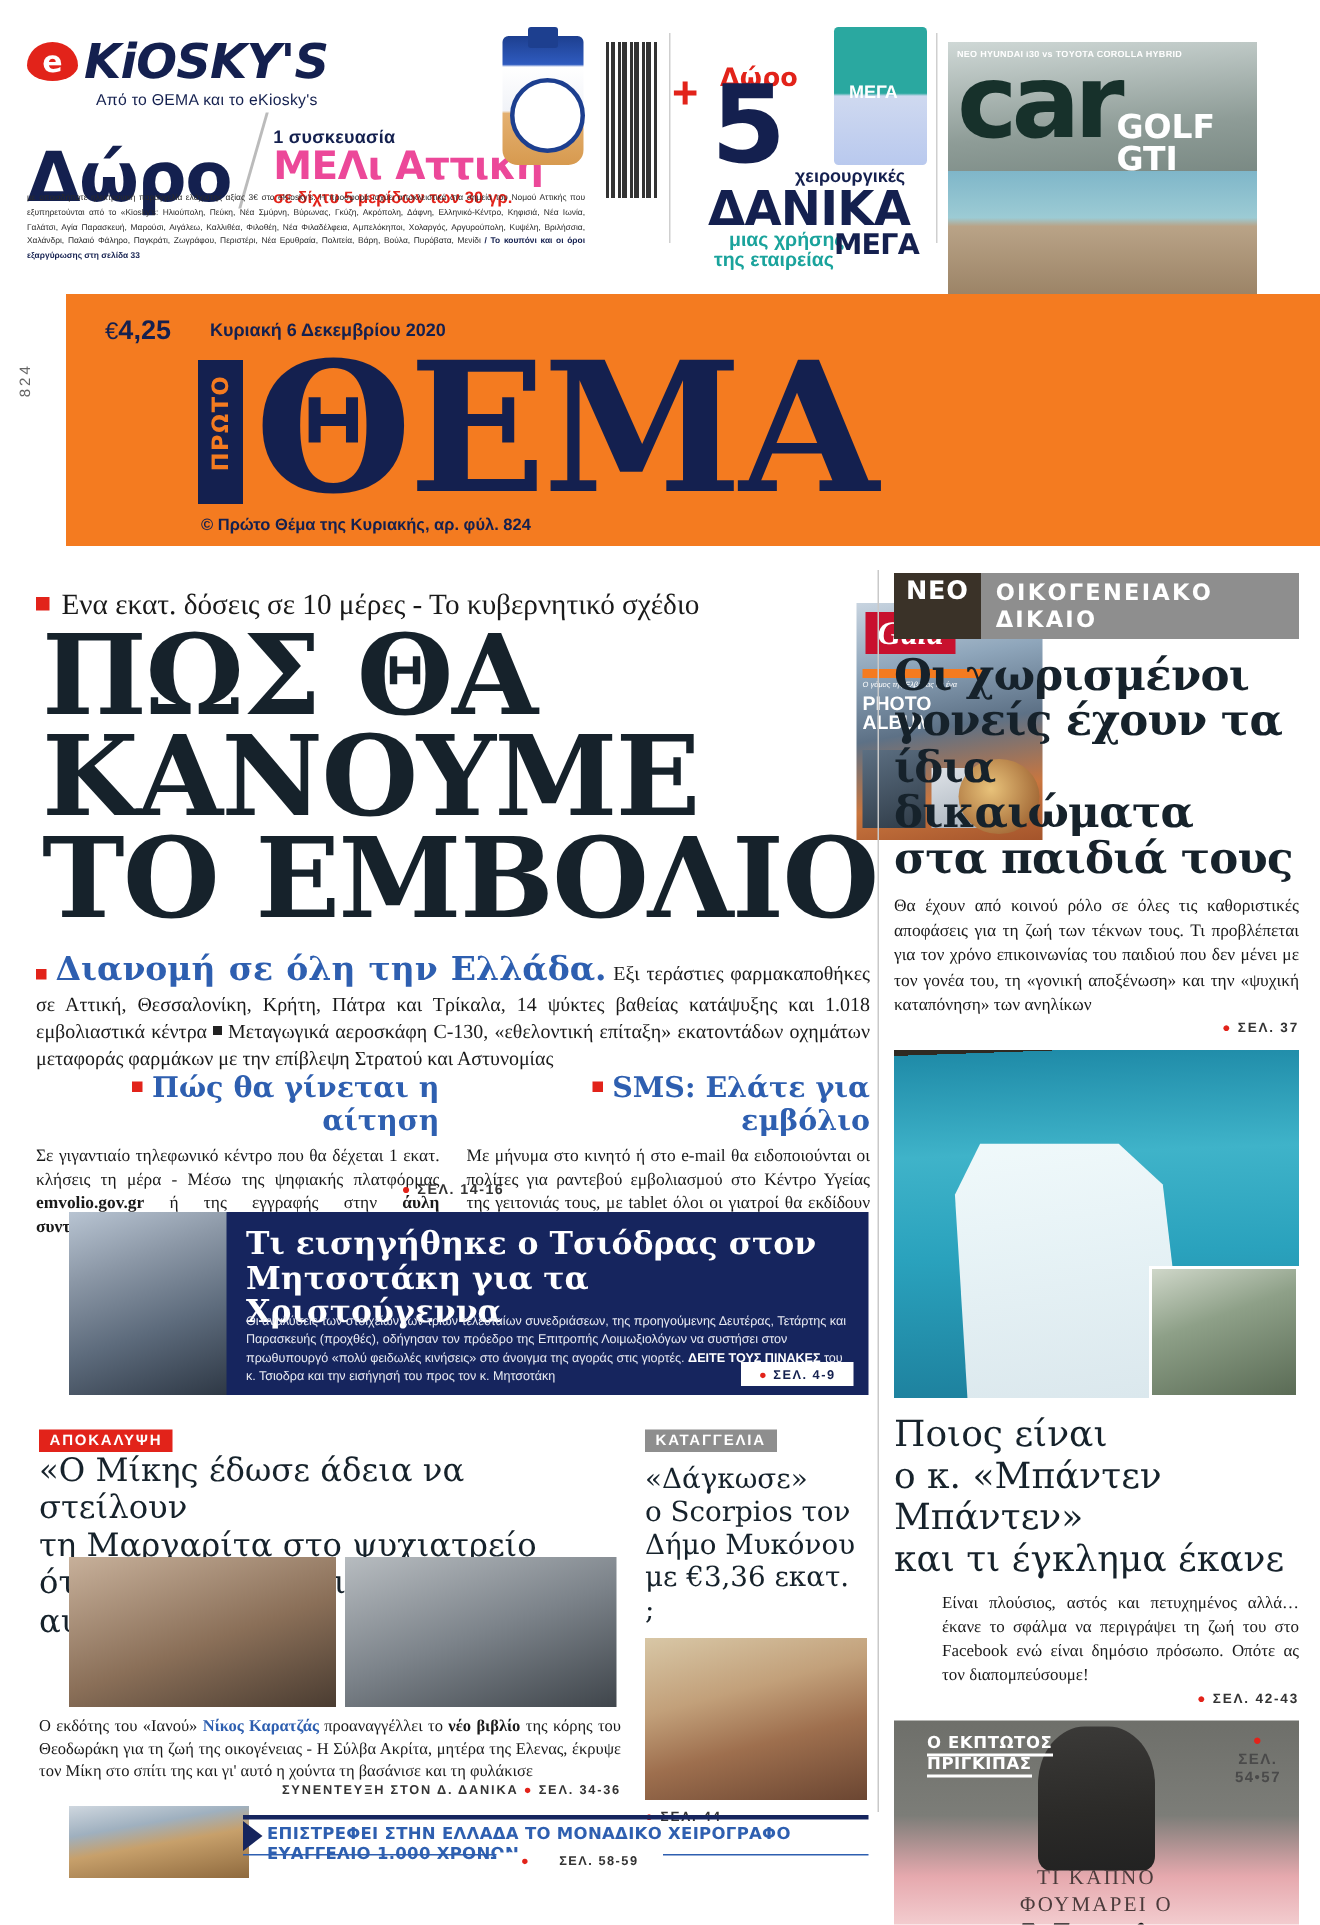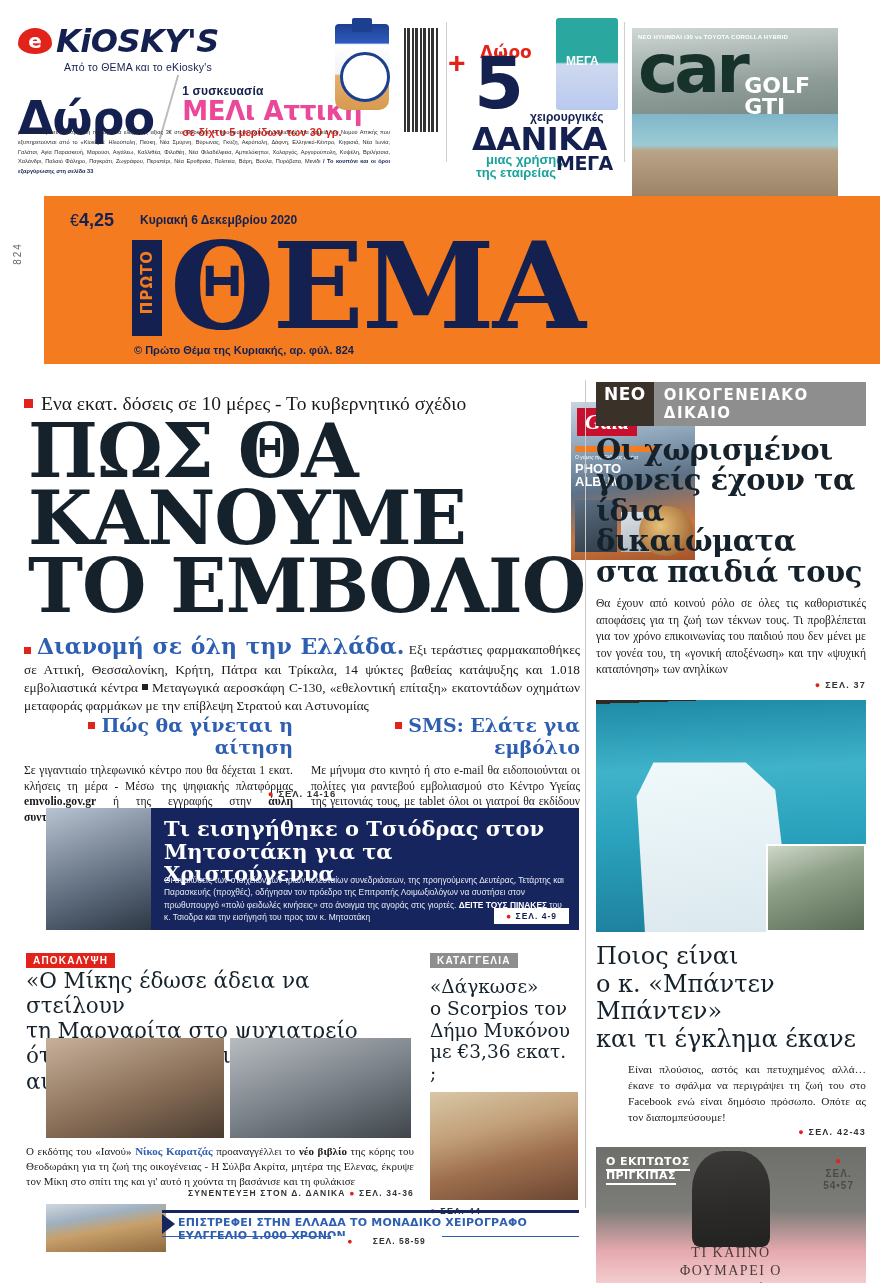--- a/index.html
+++ b/index.html
@@ -241,21 +241,21 @@
   .rc-photo .inset{position:absolute;right:0;bottom:0;width:96px;height:84px;
     background:linear-gradient(160deg,#cfd7c9,#8ea088 40%,#5a6b55);border:2px solid #fff;}
 
   .rc-head2{margin-top:11px;font-family:"DejaVu Serif", serif;font-size:24px;
     line-height:1.14;color:#16222b;}
   .rc-body2{margin-top:8px;font-family:"Liberation Serif", serif;font-size:11.3px;
     line-height:1.42;color:#1a1a1a;text-align:justify;margin-left:32px;}
 
   .notis{position:relative;margin-top:10px;width:270px;height:186px;
     background:linear-gradient(180deg,#6e6f6a 0%,#7c7d78 34%,#e6a9ae 56%,#f6d6d8 78%,#fbe9ea 100%);}
-  .notis-badge{position:absolute;left:10px;top:8px;color:#fff;font-size:11px;font-weight:bold;
+  .notis-badge{position:absolute;left:22px;top:8px;color:#fff;font-size:11px;font-weight:bold;
     line-height:1.3;letter-spacing:.4px;font-family:"DejaVu Sans", sans-serif;}
   .notis-badge u{text-decoration:none;border-bottom:2px solid #fff;padding-bottom:1px;}
   .notis-sel{position:absolute;right:12px;top:8px;color:#4a4a4a;font-size:10px;font-weight:bold;
     text-align:center;line-height:1.25;letter-spacing:1px;}
   .notis-sel .dot{color:#e2231a;}
   .notis-t1{position:absolute;left:0;right:0;top:98px;text-align:center;font-size:14px;
     letter-spacing:1.5px;color:#4b3b3b;font-family:"Liberation Serif", serif;}
   .notis-t2{position:absolute;left:0;right:0;top:116px;text-align:center;font-size:14px;
     letter-spacing:1.5px;color:#4b3b3b;font-family:"Liberation Serif", serif;}
   .notis-sig{position:absolute;left:0;right:0;top:128px;text-align:center;font-size:40px;

